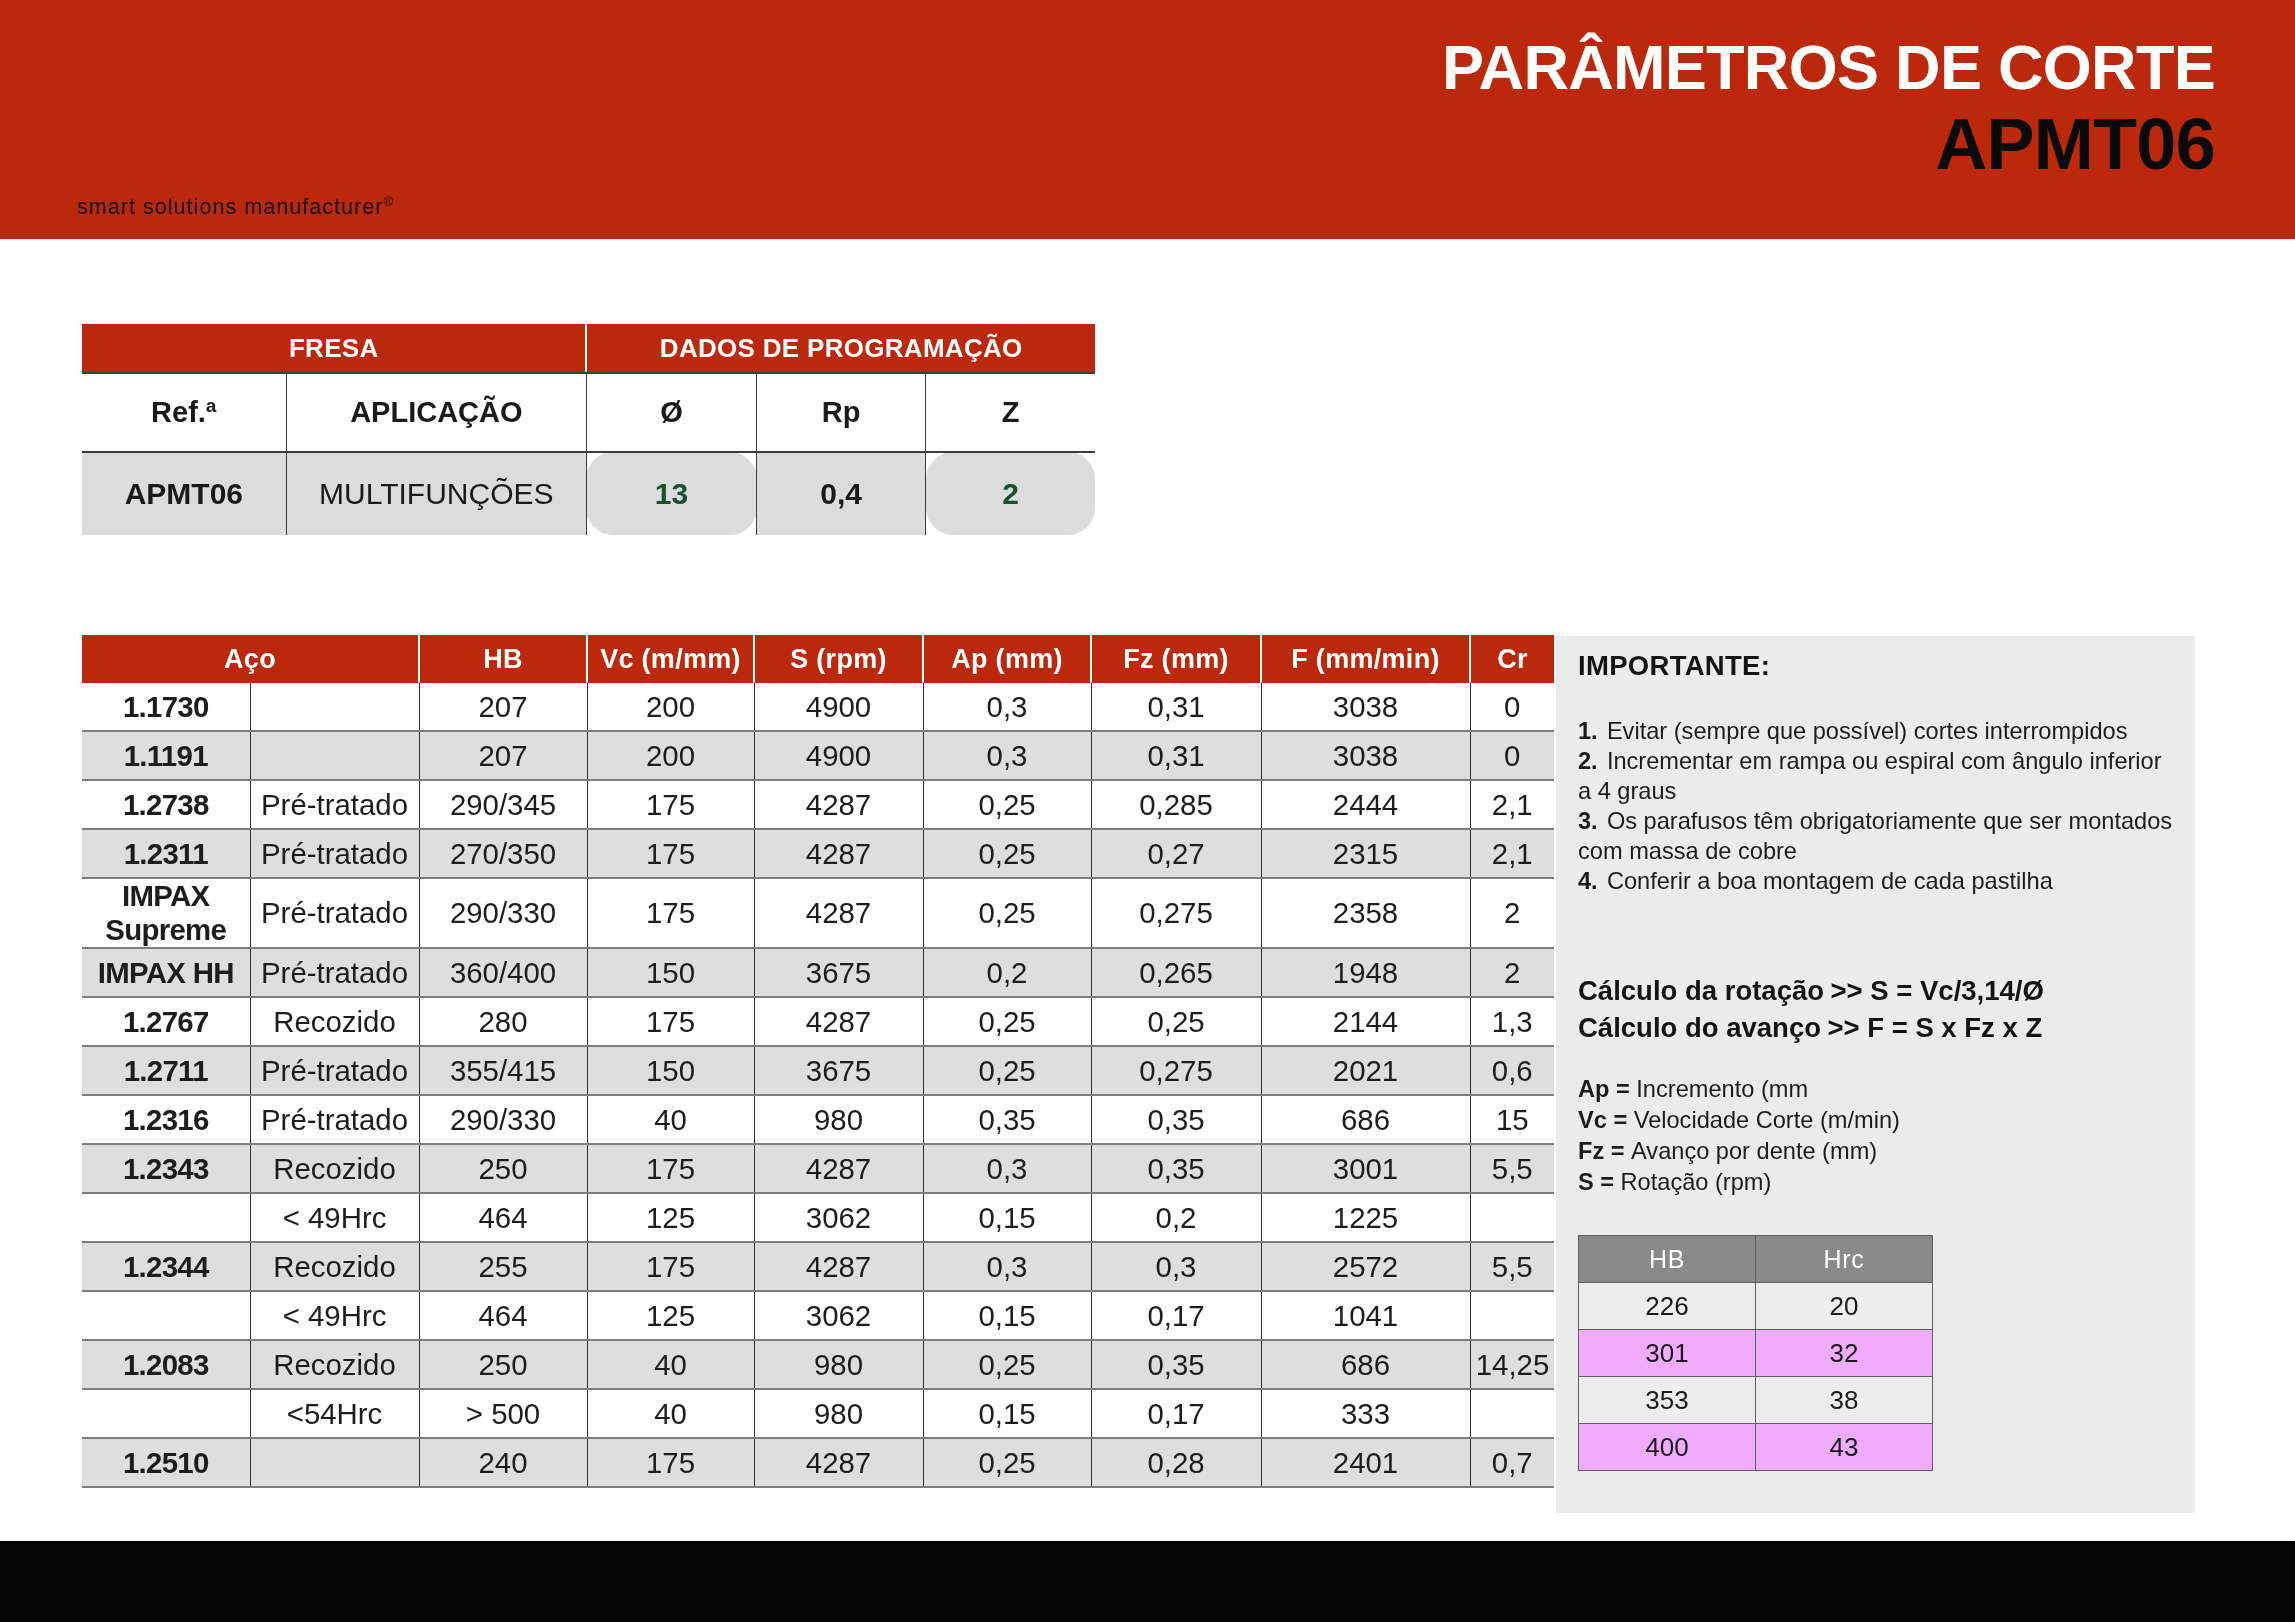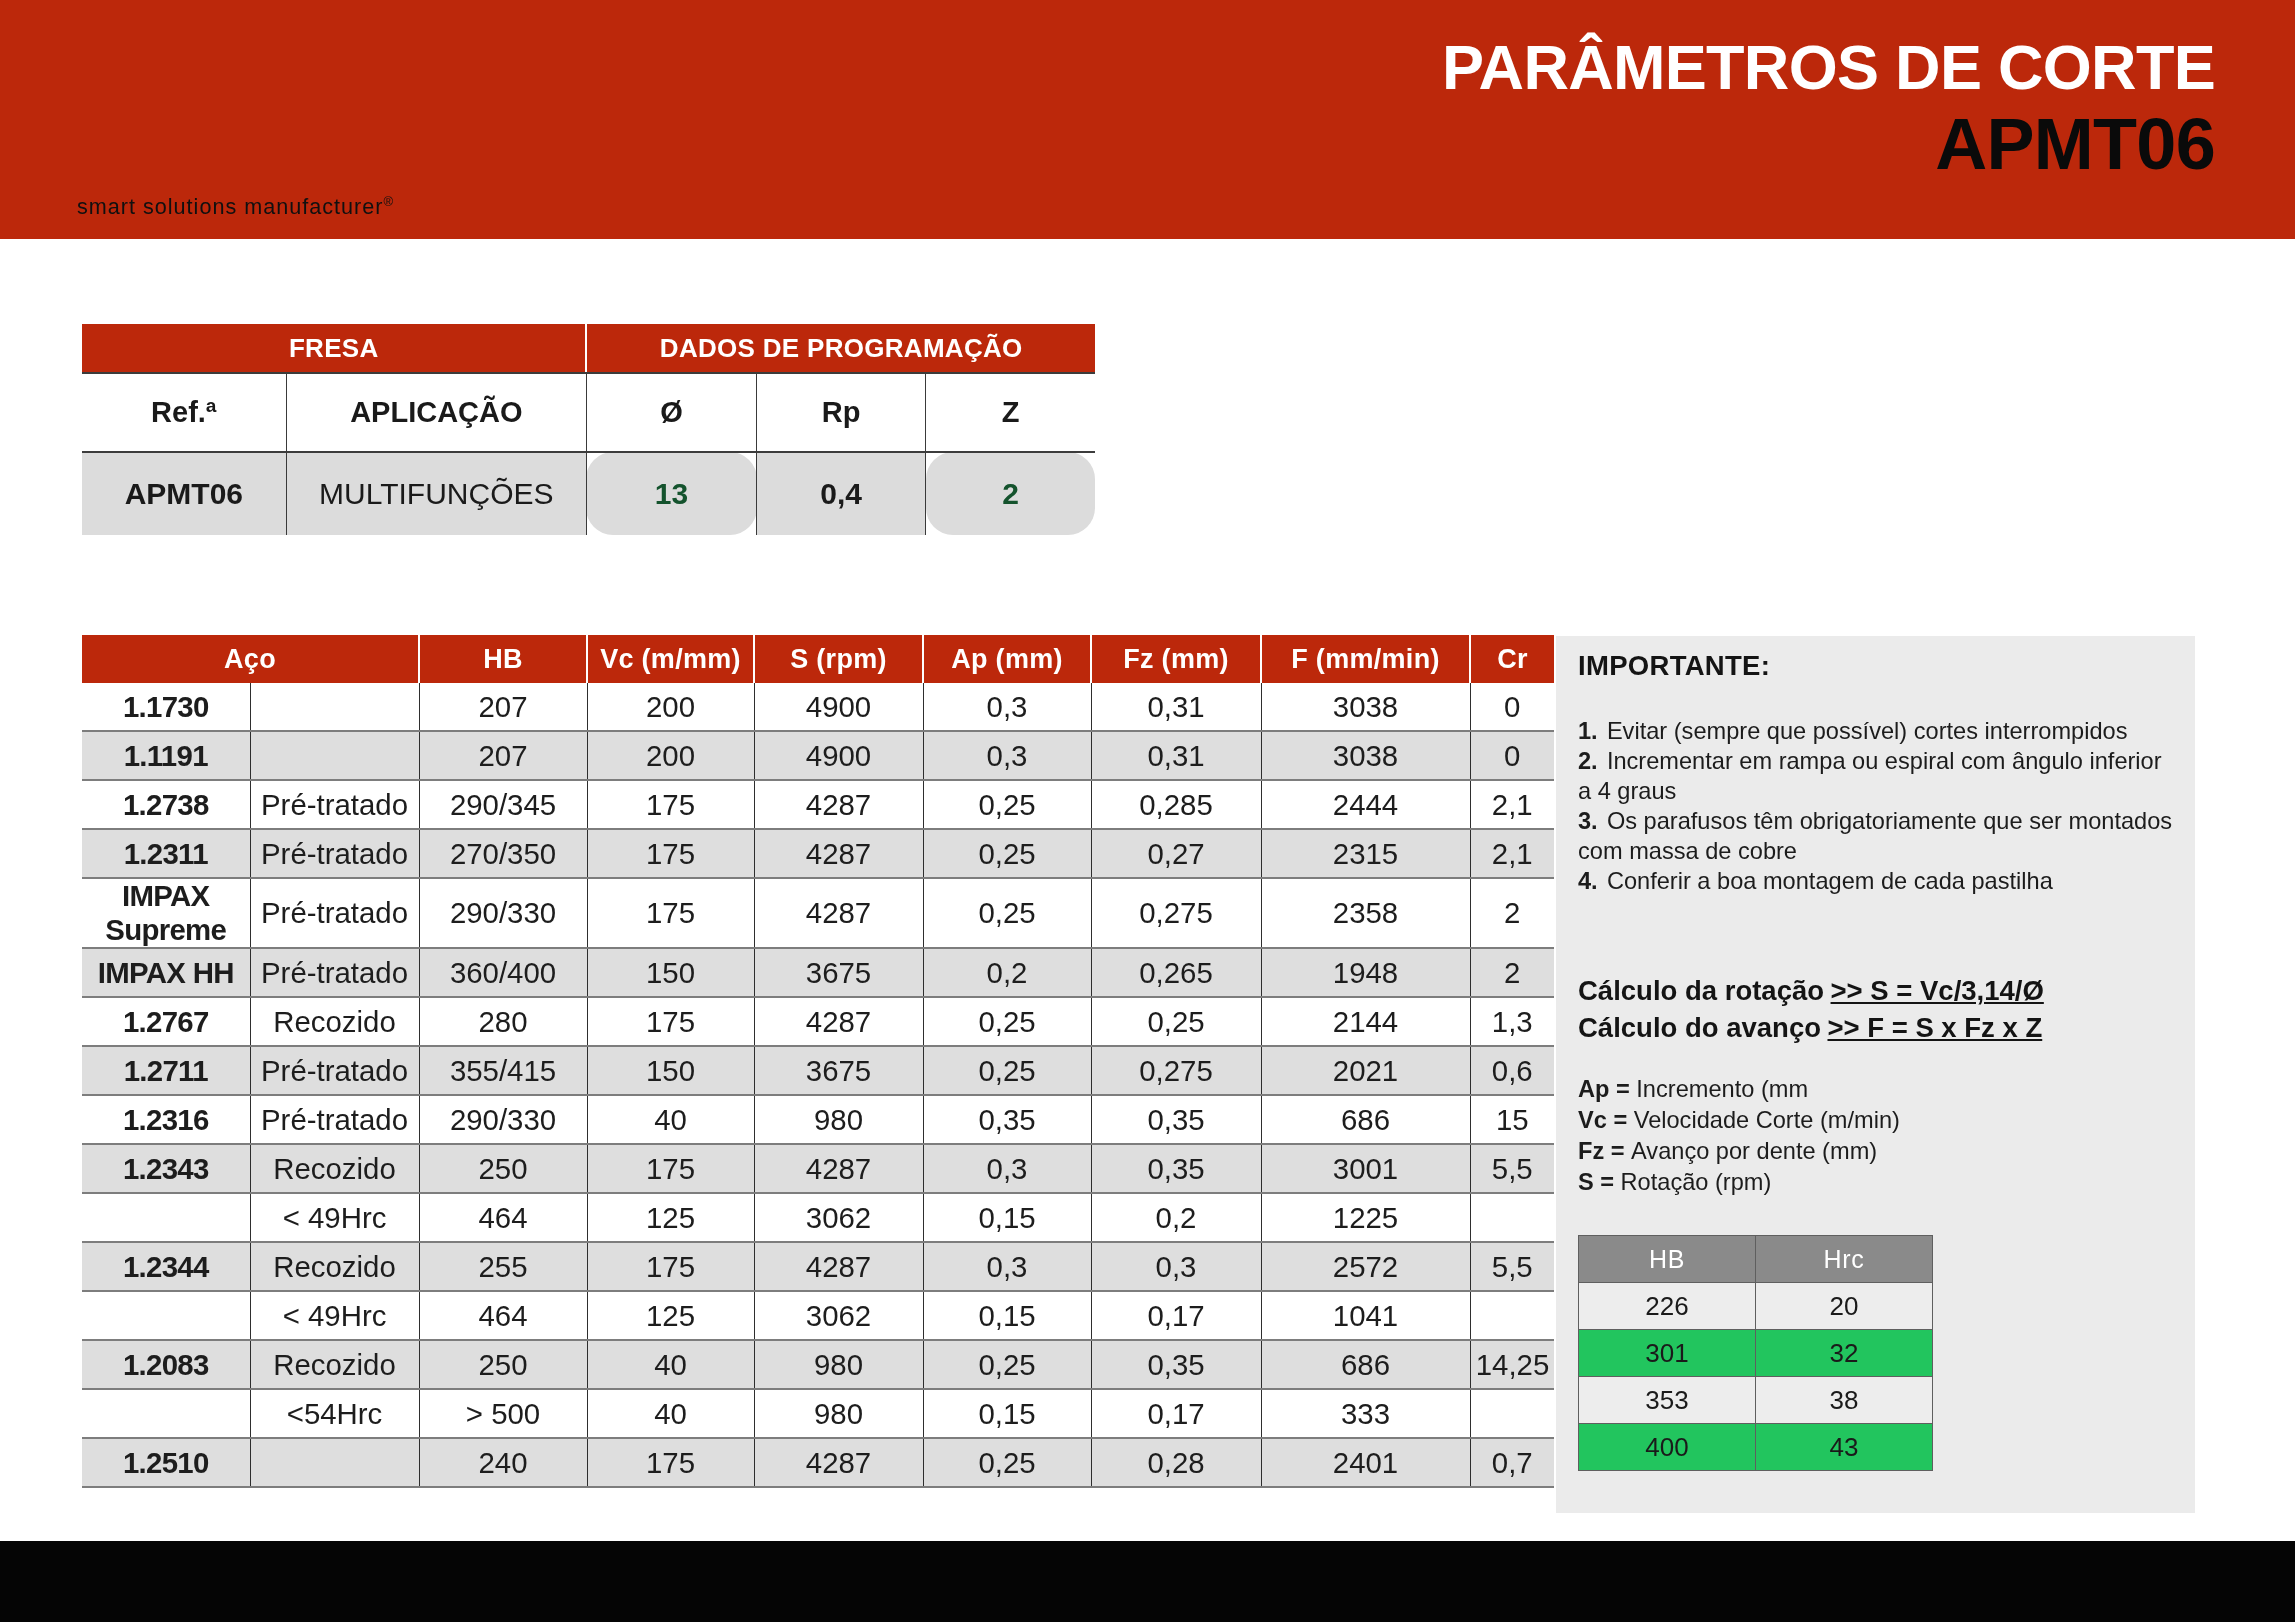--- a/index.html
+++ b/index.html
@@ -68,31 +68,31 @@
   .cutting tbody tr:nth-child(even) td{background:#dedede;}
   
   .panel{position:absolute;left:1556px;top:636px;width:639px;height:877px;background:#ebebeb;}
   .panel-inner{position:absolute;left:22px;top:0;width:597px;}
   .imp-title{margin-top:14.4px;font-size:27.5px;font-weight:700;letter-spacing:0.3px;color:#141414;}
   .notes{margin-top:34px;font-size:23.6px;line-height:30px;color:#1c1c1c;}
   .notes p{margin:0;}
   .notes .num{font-weight:700;margin-right:9.2px;}
   .formulas{margin-top:76px;font-size:27.5px;line-height:37px;color:#141414;}
   .formulas .lab{font-weight:700;}
-  .formulas .rest{font-weight:700;margin-left:6.5px;text-decoration:underline;}
+  .formulas .rest{font-weight:700;margin-left:6.5px;}
   .legend{margin-top:27.5px;font-size:23.6px;line-height:31px;color:#1c1c1c;}
   .legend .k{font-weight:700;margin-right:6.5px;}
   
   .hard{position:absolute;left:1578px;top:1235px;width:353px;}
   .hard th{
     background:#8a8a8a;color:#ffffff;height:46px;font-size:25px;font-weight:400;
     letter-spacing:0.7px;border:1.3px solid #5f5f5f;
   }
   .hard td{
-    height:46px;text-align:center;font-size:26px;border:1.3px solid #5f5f5f;background:#22c55e;
+    height:46px;text-align:center;font-size:26px;border:1.3px solid #5f5f5f;background:#f0abfc;
   }
   .hard tbody tr:nth-child(odd) td{background:#ededed;}
   
   .footer{position:absolute;left:0;top:1541px;width:2295px;height:82px;background:#050505;}
 </style>
 </head>
 <body>
 
 <div class="band">
   <div class="tagline">

